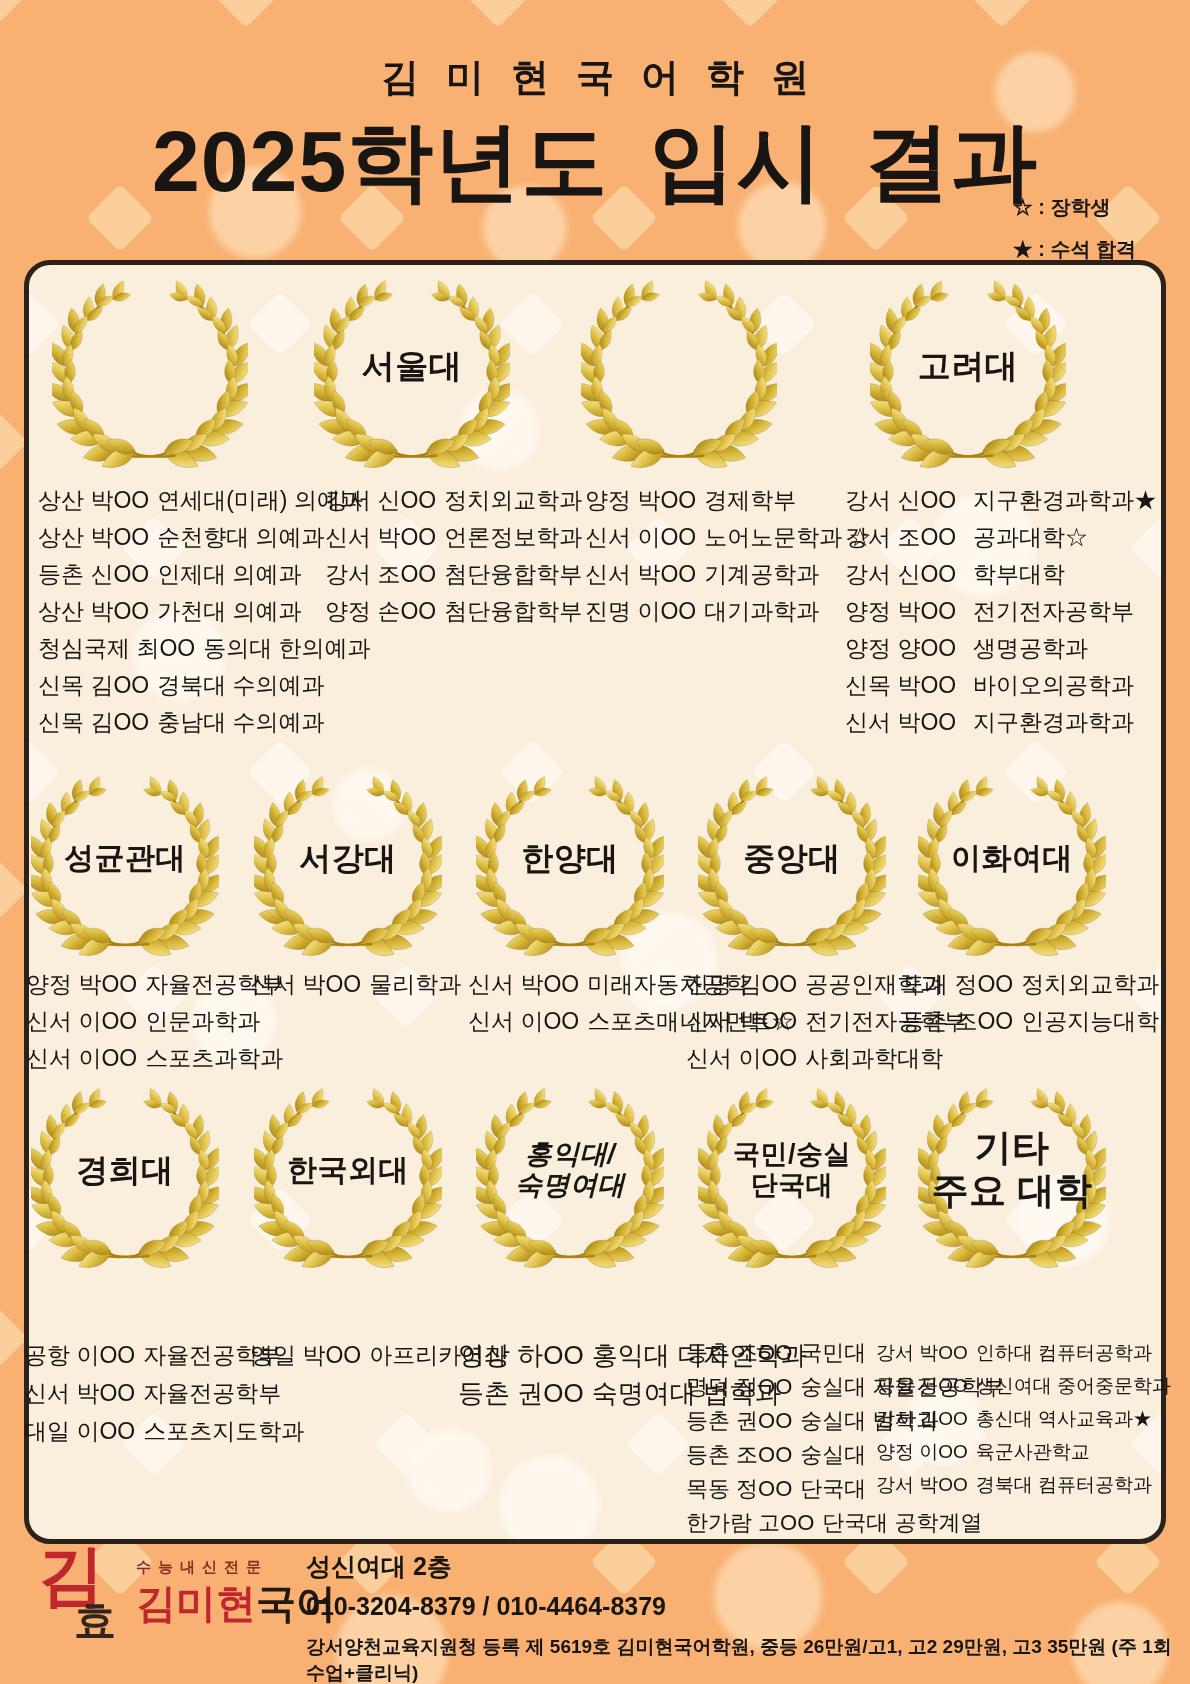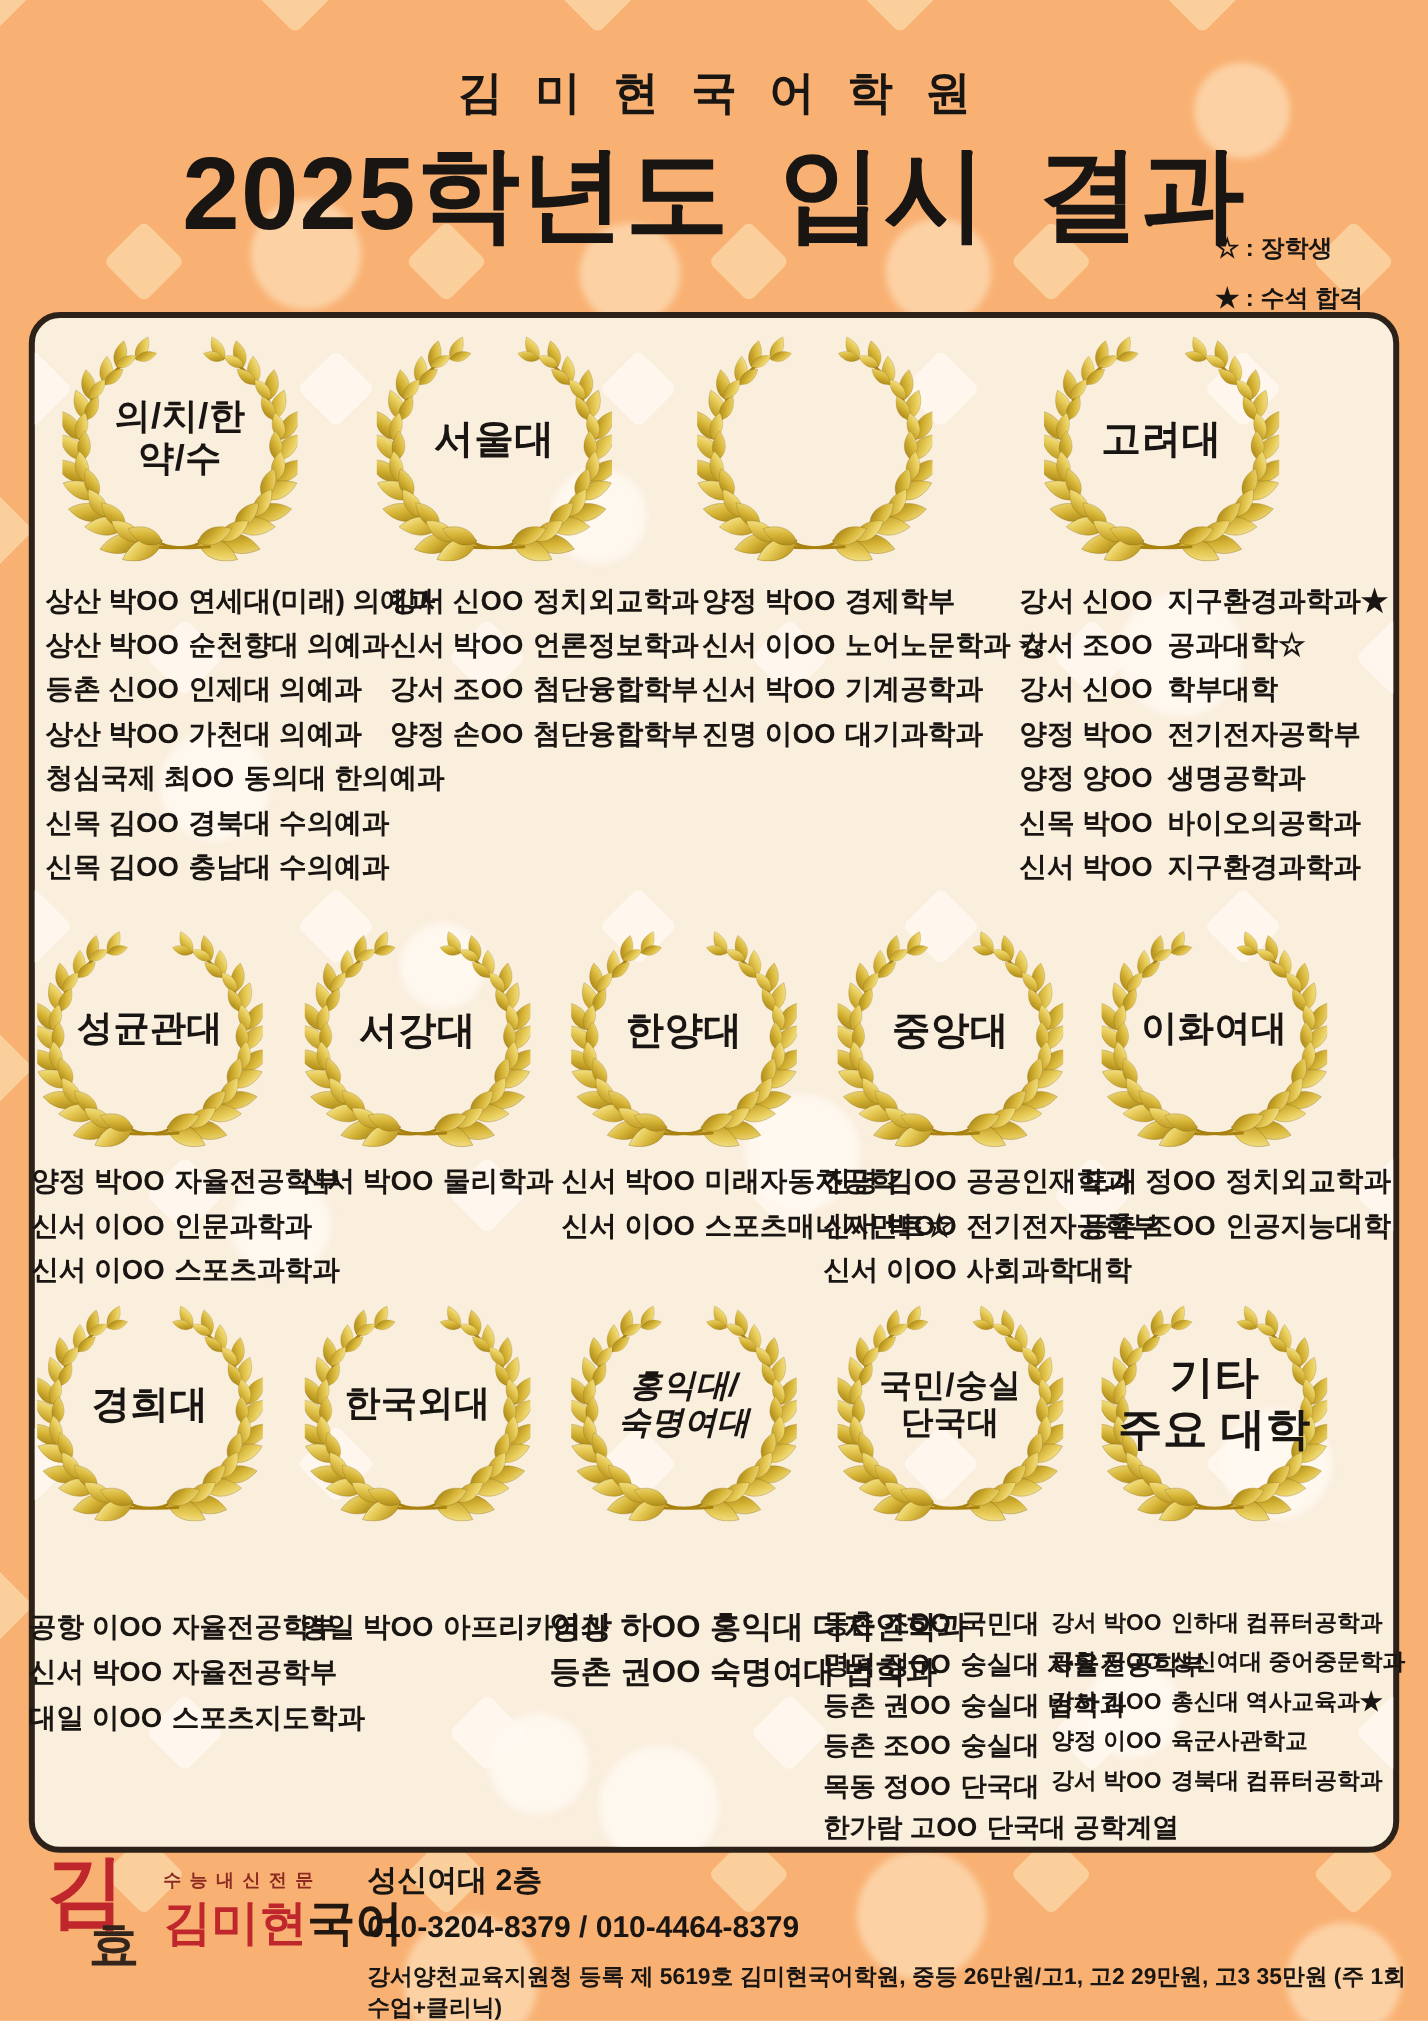--- a/index.html
+++ b/index.html
@@ -27,21 +27,21 @@
   .panel-decor{position:absolute;inset:0;}
 
   
   .sections{position:absolute;inset:0;z-index:2;}
   .uni,.wreath,.entries{position:absolute;}
   .wreath svg{position:absolute;inset:0;width:100%;height:100%;}
   .wlabel{position:absolute;inset:8% 7% 12% 7%;display:flex;flex-direction:column;
     align-items:center;justify-content:center;text-align:center;font-weight:800;
     line-height:1.16;letter-spacing:0.5px;}
   .entries{list-style:none;margin:0;padding:0;}
-  .entry{display:flex;white-space:nowrap;font-weight:700;text-align:center;}
+  .entry{display:flex;white-space:nowrap;font-weight:400;}
   .student{flex:none;}
 
   
   .footer{position:absolute;left:0;top:1544px;width:100%;height:140px;z-index:2;}
   .logo-mark{position:absolute;left:38px;top:8px;width:94px;height:104px;}
   .km-top{position:absolute;left:0;top:-10px;font-size:66px;font-weight:800;color:#c0272d;line-height:1;}
   .km-bottom{position:absolute;left:36px;top:48px;font-size:42px;font-weight:800;color:#33241c;line-height:1;}
   .brand{position:absolute;left:136px;top:14px;}
   .tagline{font-size:15px;letter-spacing:7px;color:#8d2a22;font-weight:700;margin-bottom:6px;}
   .brand-name{font-size:40px;font-weight:800;line-height:1;}
@@ -223,24 +223,20 @@
           <path d="M0,2 C9,-5 10,-18 0,-30 C-10,-18 -9,-5 0,2 Z" transform="translate(30.0 149.9) rotate(-20.7) scale(0.86)" fill="url(#gld0a)" stroke="rgba(128,96,10,0.4)" stroke-width="0.6"></path>
           <path d="M0,2 C9,-5 10,-18 0,-30 C-10,-18 -9,-5 0,2 Z" transform="translate(37.6 166.8) rotate(-80.5) scale(1.09)" fill="url(#gld0a)" stroke="rgba(128,96,10,0.4)" stroke-width="0.6"></path>
           <path d="M0,2 C9,-5 10,-18 0,-30 C-10,-18 -9,-5 0,2 Z" transform="translate(37.6 166.8) rotate(-32.5) scale(0.90)" fill="url(#gld0b)" stroke="rgba(128,96,10,0.4)" stroke-width="0.6"></path>
           <path d="M0,2 C9,-5 10,-18 0,-30 C-10,-18 -9,-5 0,2 Z" transform="translate(53.9 175.9) rotate(-92.3) scale(1.14)" fill="url(#gld0b)" stroke="rgba(128,96,10,0.4)" stroke-width="0.6"></path>
           <path d="M0,2 C9,-5 10,-18 0,-30 C-10,-18 -9,-5 0,2 Z" transform="translate(53.9 175.9) rotate(-44.3) scale(0.93)" fill="url(#gld0a)" stroke="rgba(128,96,10,0.4)" stroke-width="0.6"></path>
           <path d="M0,2 C9,-5 10,-18 0,-30 C-10,-18 -9,-5 0,2 Z" transform="translate(67.6 188.3) rotate(-104.2) scale(1.18)" fill="url(#gld0a)" stroke="rgba(128,96,10,0.4)" stroke-width="0.6"></path>
           <path d="M0,2 C9,-5 10,-18 0,-30 C-10,-18 -9,-5 0,2 Z" transform="translate(67.6 188.3) rotate(-56.2) scale(0.97)" fill="url(#gld0b)" stroke="rgba(128,96,10,0.4)" stroke-width="0.6"></path>
           <path d="M0,2 C9,-5 10,-18 0,-30 C-10,-18 -9,-5 0,2 Z" transform="translate(86.1 190.1) rotate(-116.0) scale(1.22)" fill="url(#gld0b)" stroke="rgba(128,96,10,0.4)" stroke-width="0.6"></path>
           <path d="M0,2 C9,-5 10,-18 0,-30 C-10,-18 -9,-5 0,2 Z" transform="translate(86.1 190.1) rotate(-68.0) scale(1.00)" fill="url(#gld0a)" stroke="rgba(128,96,10,0.4)" stroke-width="0.6"></path>
         </svg>
-      <div class="wlabel" style="font-size: 30px;">
-          <div>의/치/한</div>
-          <div>약/수</div>
-        </div>
     </div>
     <ul class="entries" style="left: 38px; top: 482px; font-size: 23px; line-height: 37px;">
         <li class="entry">
     <span class="student" style="min-width: 110px; padding-right: 8px;">상산 박OO</span>
     <span class="program">연세대(미래) 의예과</span>
   </li>
         <li class="entry">
     <span class="student" style="min-width: 110px; padding-right: 8px;">상산 박OO</span>
     <span class="program">순천향대 의예과</span>
   </li>

